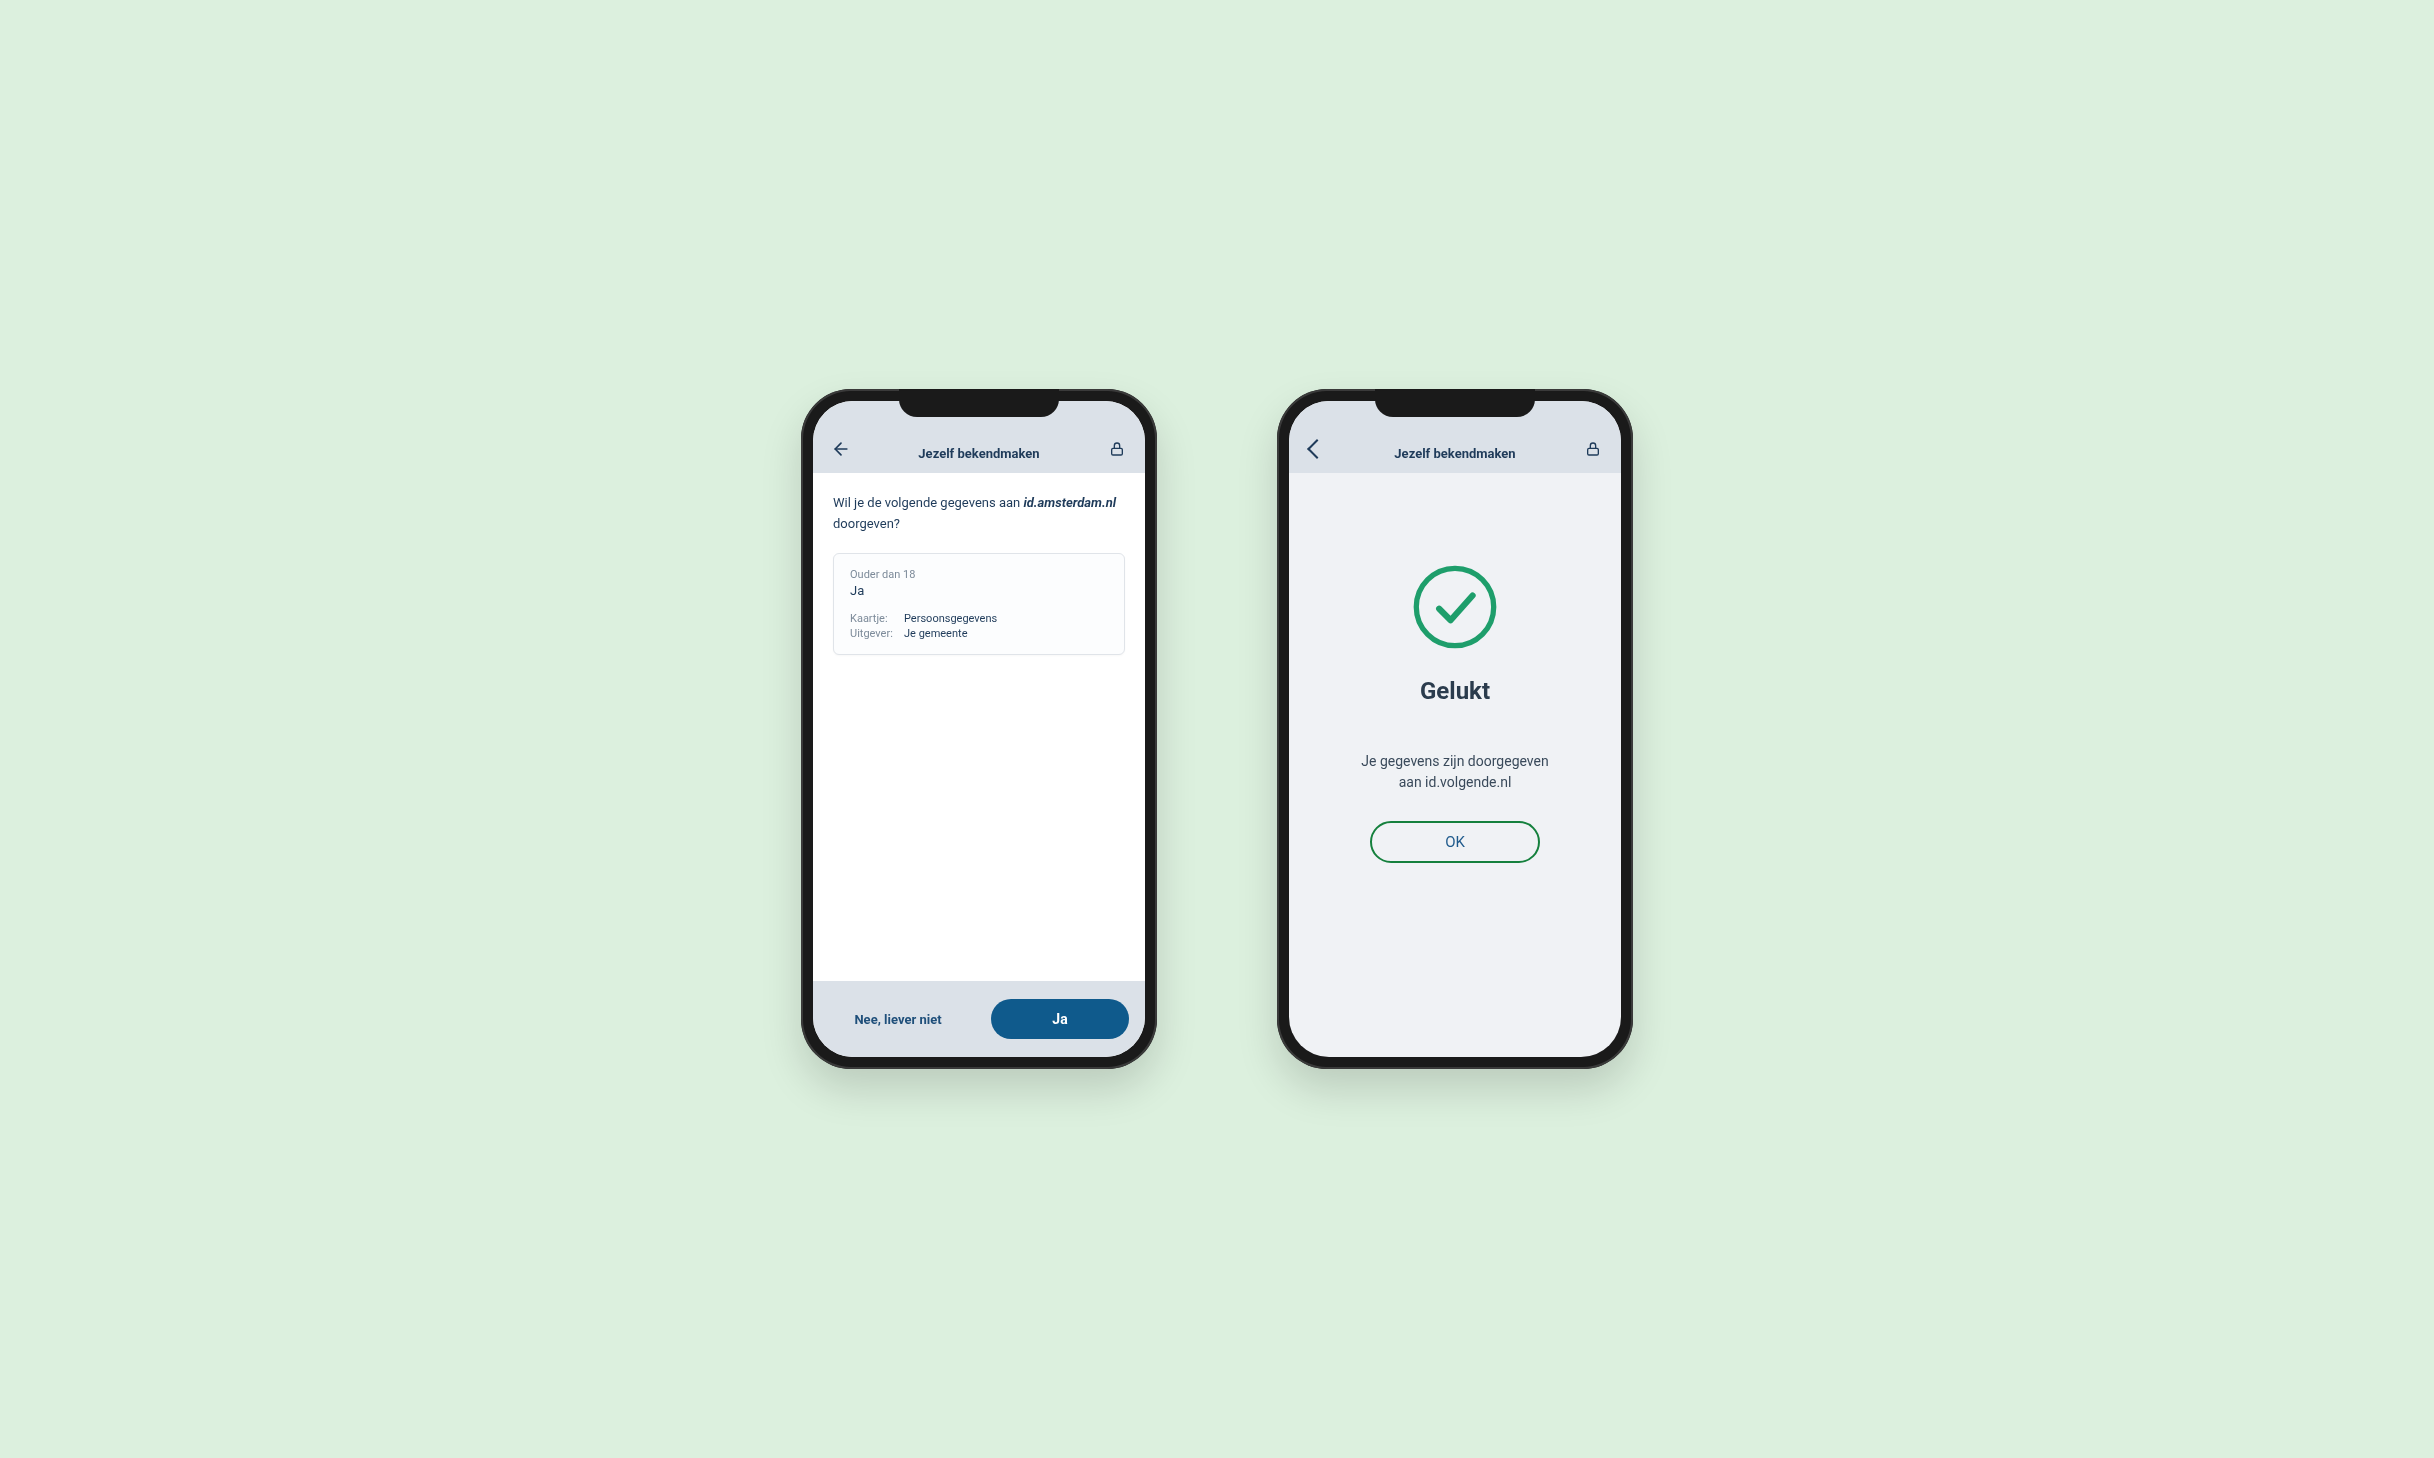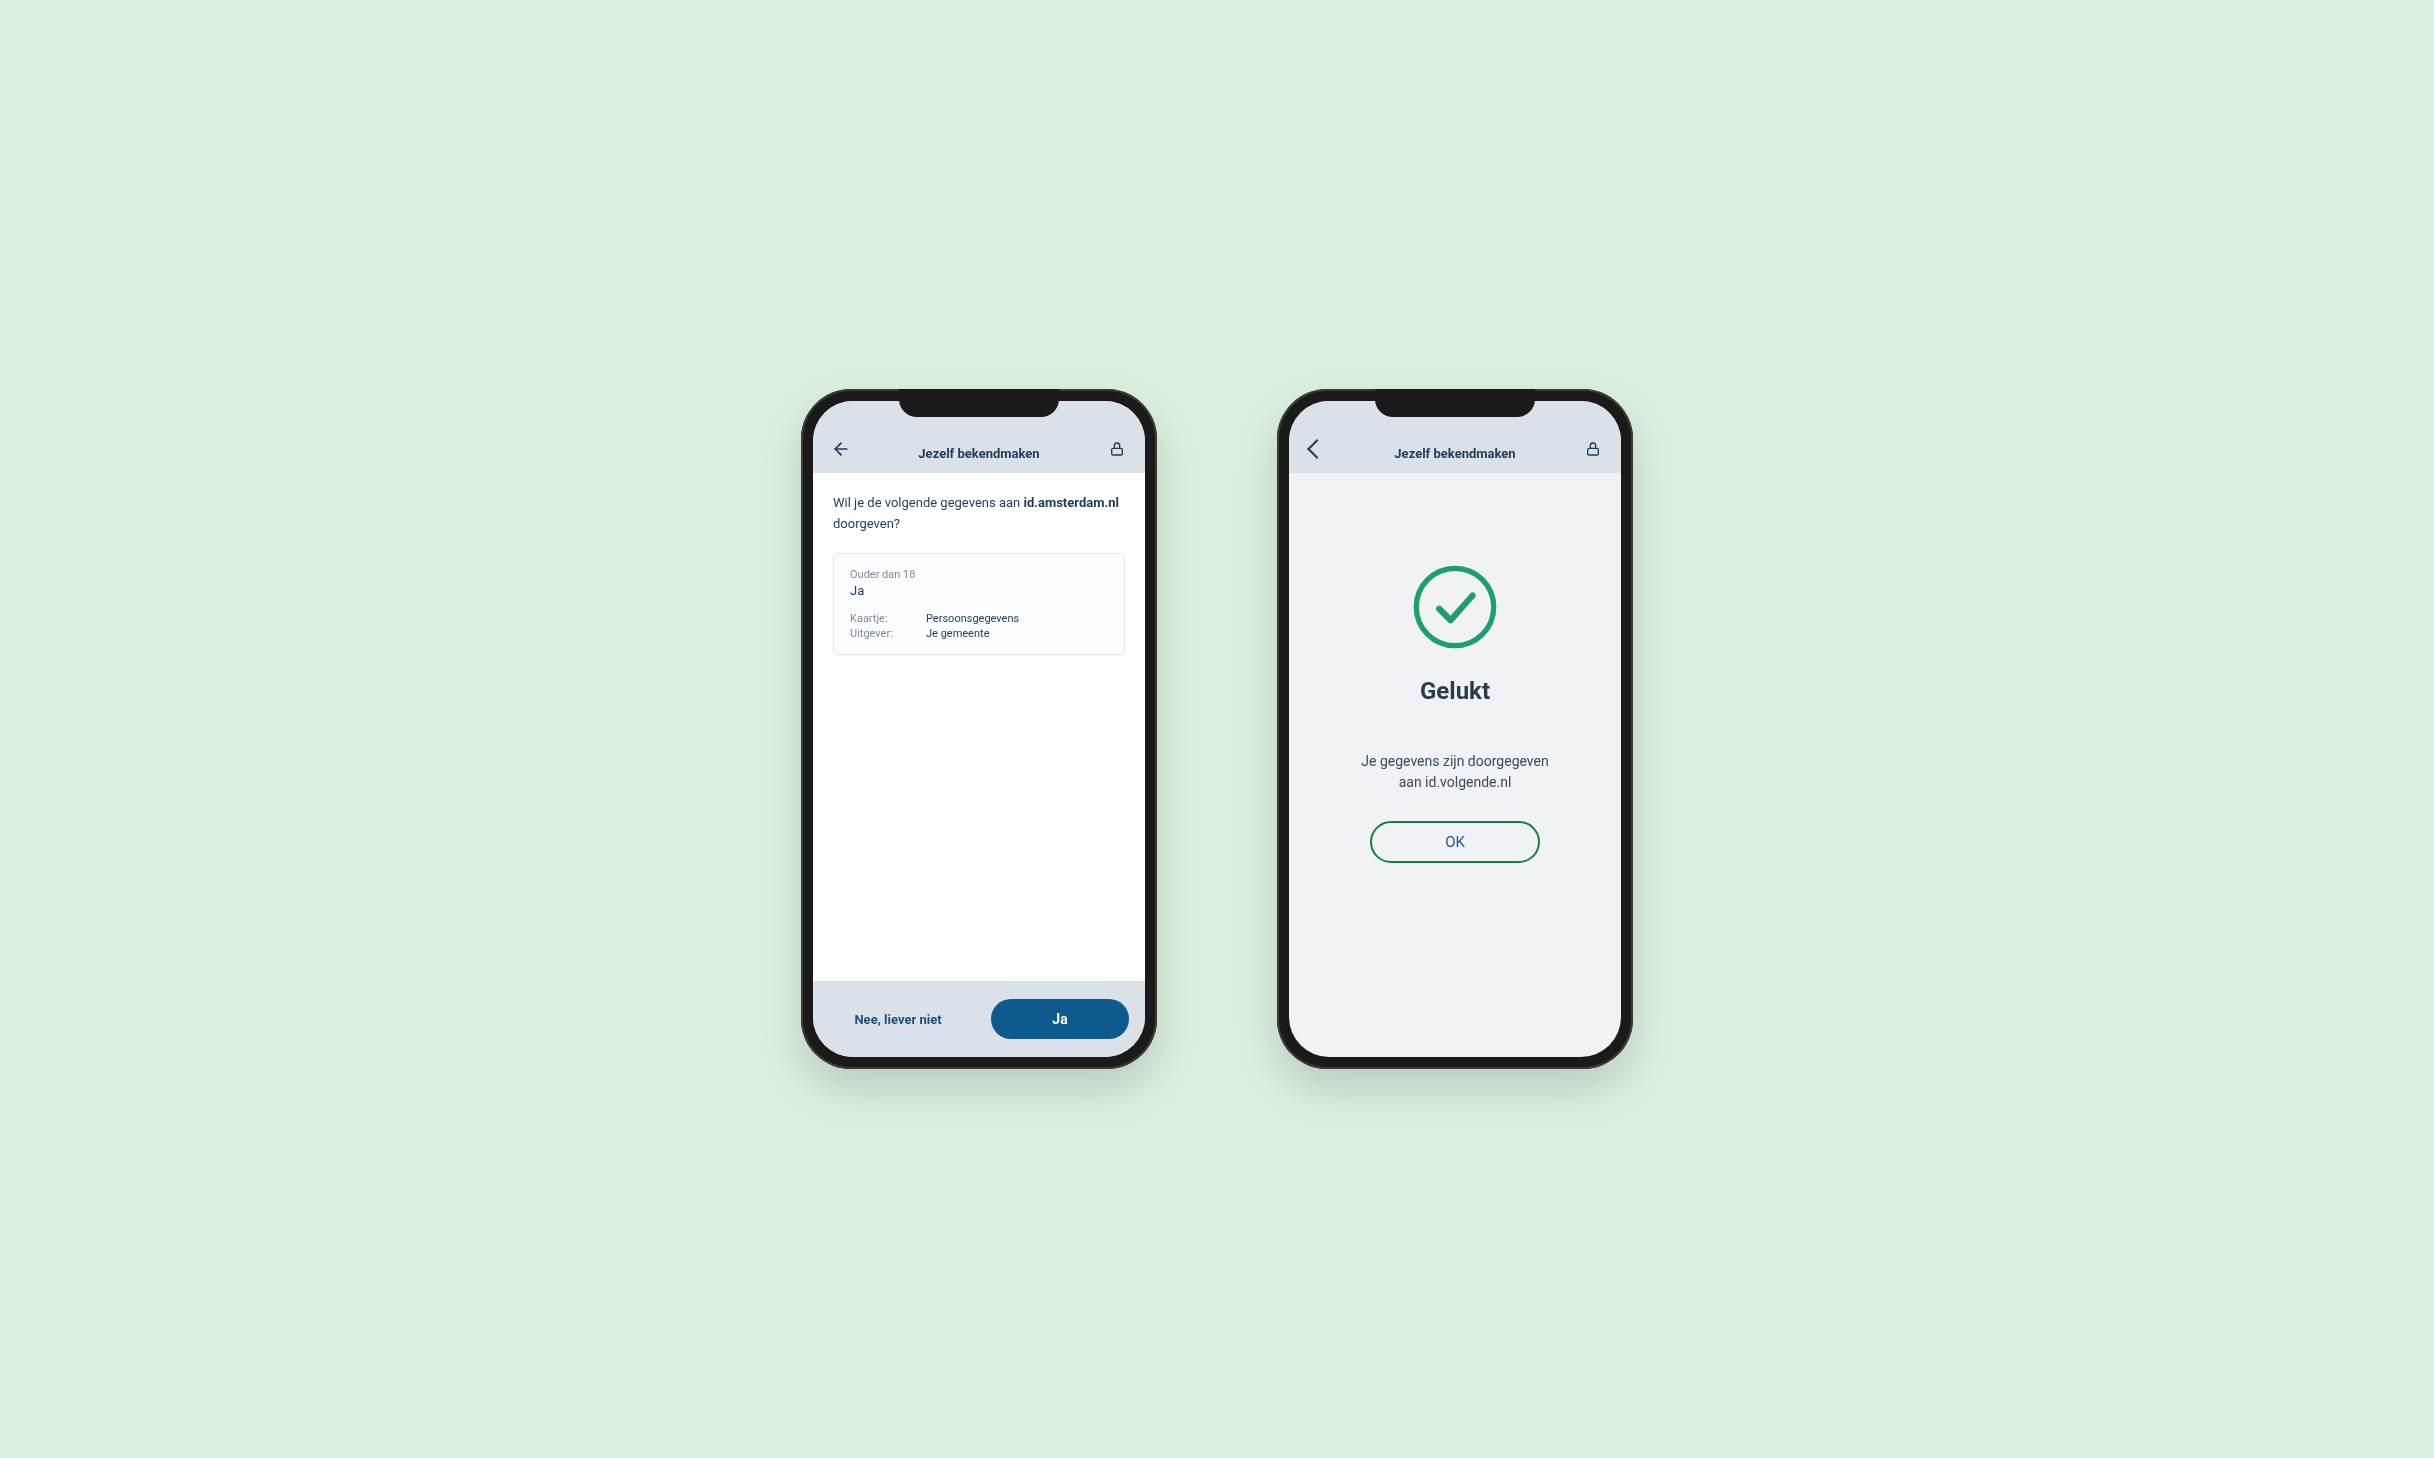--- a/index.html
+++ b/index.html
@@ -82,21 +82,21 @@
     padding: 20px;
     overflow: auto;
   }
 
   .prompt {
     color: #1f3b5a;
     font-size: 13px;
     line-height: 1.6;
     margin-bottom: 18px;
   }
-  .prompt strong { font-weight: 700; }
+  .prompt strong { font-weight: 700; font-style: italic; }
 
   .card {
     border: 1px solid #e0e4e9;
     border-radius: 6px;
     background: #fcfdfe;
     padding: 14px 16px;
     box-shadow: 0 1px 2px rgba(0,0,0,0.03);
   }
 
   .card-label {
@@ -106,21 +106,21 @@
   }
   .card-value {
     color: #1f3b5a;
     font-size: 13px;
     margin-bottom: 14px;
   }
 
   .card-meta {
     display: flex;
     font-size: 11px;
-    gap: 24px;
+    gap: 2px;
     margin-top: 2px;
   }
   .card-meta-key { color: #7d8b9a; width: 52px; }
   .card-meta-val { color: #1f3b5a; }
 
   .footer {
     background: #dbe1e8;
     padding: 18px 16px;
     display: flex;
     align-items: center;

